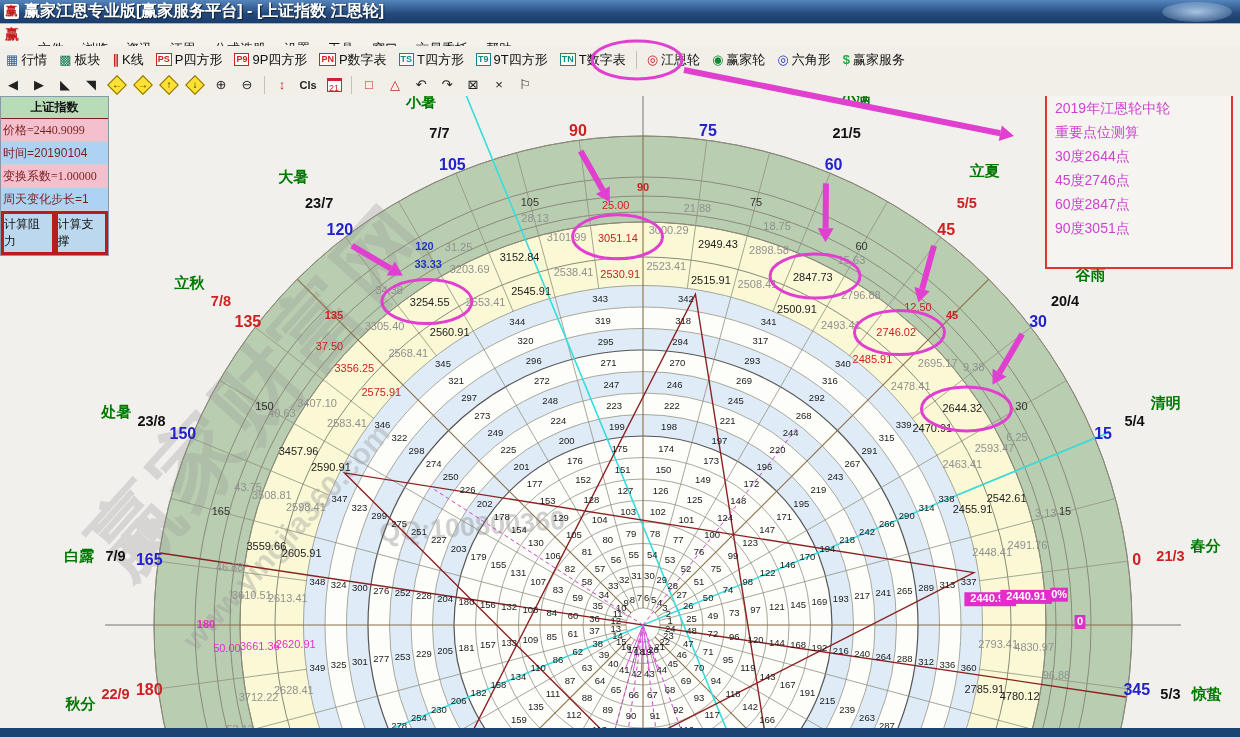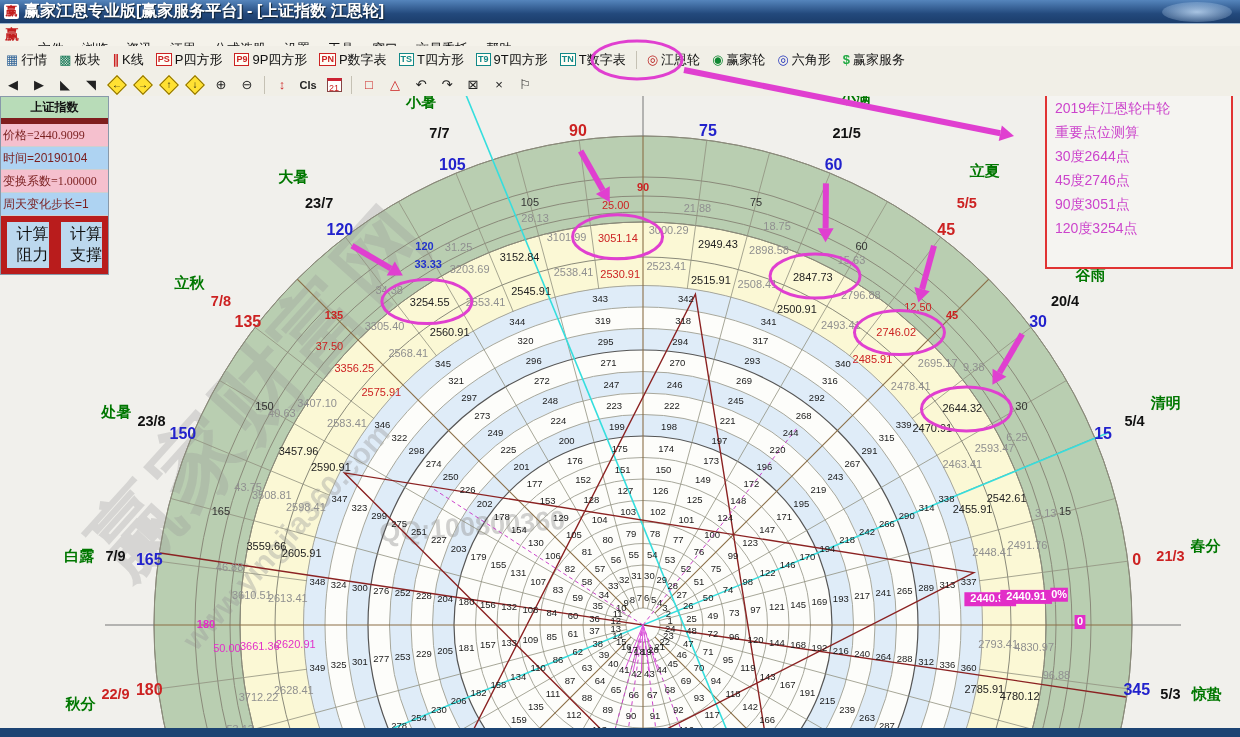--- a/index.html
+++ b/index.html
@@ -30,26 +30,26 @@
   .tb2item .dia{position:absolute;width:12px;height:12px;background:#ffe133;border:1px solid #8a6d00;transform:rotate(45deg);}
   .tb2item .diaArrow{position:relative;font-size:10px;font-weight:bold;color:#111;z-index:1;}
   .tb2item .cal{width:15px;height:14px;border:1px solid #884444;background:#fff;font-size:9px;line-height:14px;text-align:center;color:#c22;border-top:3px solid #c23;box-sizing:border-box;}
 
   
   #chart{position:absolute;left:0;top:96px;width:1240px;height:632px;background:#f1f0ec;overflow:hidden;}
   #wheel-svg{position:absolute;left:0;top:0;}
 
   
   #panel{position:absolute;left:0;top:0;width:107px;font-size:12px;border:1px solid #8899aa;background:#fff;z-index:30;}
-  #panel .ptitle{background:#b8dcb8;color:#111;text-align:center;font-weight:bold;padding:2px 0;border-bottom:6px solid #7f1d1d;}
+  #panel .ptitle{background:#b8dcb8;color:#111;text-align:center;font-weight:bold;padding:2px 0;border-bottom:1px solid #7f1d1d;}
   #panel .prow{padding:2.5px 2px;color:#7a1f1f;white-space:nowrap;overflow:hidden;border-bottom:1px solid #cfcfcf;}
   #panel .rowpink{background:#f5c0ce;font-family:Liberation Serif, serif;}
   #panel .rowblue{background:#aed3f2;}
   #panel .pbtns{display:flex;}
-  #panel .pbtn{flex:1;background:#bcd8ee;border:6px solid #b91c1c;text-align:right;padding:2px 0;font-size:16px;color:#111;cursor:default;}
+  #panel .pbtn{flex:1;background:#bcd8ee;border:3px solid #b91c1c;text-align:left;padding:2px 0;font-size:12px;color:#111;cursor:default;}
 
   
   #annbox{position:absolute;left:1045px;top:-8px;width:188px;height:181px;border:2px solid #e13333;background:rgba(248,248,246,.55);z-index:25;padding:6px 8px;box-sizing:border-box;}
   #annbox .aline{color:#cc44cc;font-size:14px;line-height:24px;white-space:nowrap;}
 
   
   #overlay-svg{position:absolute;left:0;top:0;z-index:40;pointer-events:none;}
 
   
   .statusbar{position:absolute;left:0;top:728px;width:1240px;height:9px;background:#1c4473;}
@@ -700,22 +700,22 @@
         <div class="pbtn">计算阻力</div>
         <div class="pbtn">计算支撑</div>
       </div>
     </div>
 
     <div id="annbox">
         <div class="aline">2019年江恩轮中轮</div>
         <div class="aline">重要点位测算</div>
         <div class="aline">30度2644点</div>
         <div class="aline">45度2746点</div>
+        <div class="aline">60度2847点</div>
         <div class="aline">90度3051点</div>
-        <div class="aline">120度3254点</div>
       </div>
   </div>
 
   <svg id="overlay-svg" width="1240" height="737" viewBox="0 0 1240 737">
       <ellipse cx="966.4416791856901" cy="408.88317935537475" rx="45" ry="22" fill="none" stroke="#e03fd0" stroke-width="3"></ellipse>
       <line x1="1022.2228966592104" y1="334.01203693383155" x2="999.5087791619868" y2="372.76551631634624" stroke="#e03fd0" stroke-width="6"></line>
       <polygon points="992.4295039757346,384.8437555438709 992.6069281748298,368.72021620991643 1006.4106301491438,376.81081642277604" fill="#e03fd0"></polygon>
       <ellipse cx="899.4855220739269" cy="332.5343148906778" rx="45" ry="22" fill="none" stroke="#e03fd0" stroke-width="3"></ellipse>
       <line x1="933.9879630661685" y1="245.7771033407896" x2="922.0779488824184" y2="289.08893613589936" stroke="#e03fd0" stroke-width="6"></line>
       <polygon points="918.3659724919978,302.58787058558687 914.3642720540255,286.96780676994473 929.7916257108112,291.210065501854" fill="#e03fd0"></polygon>

